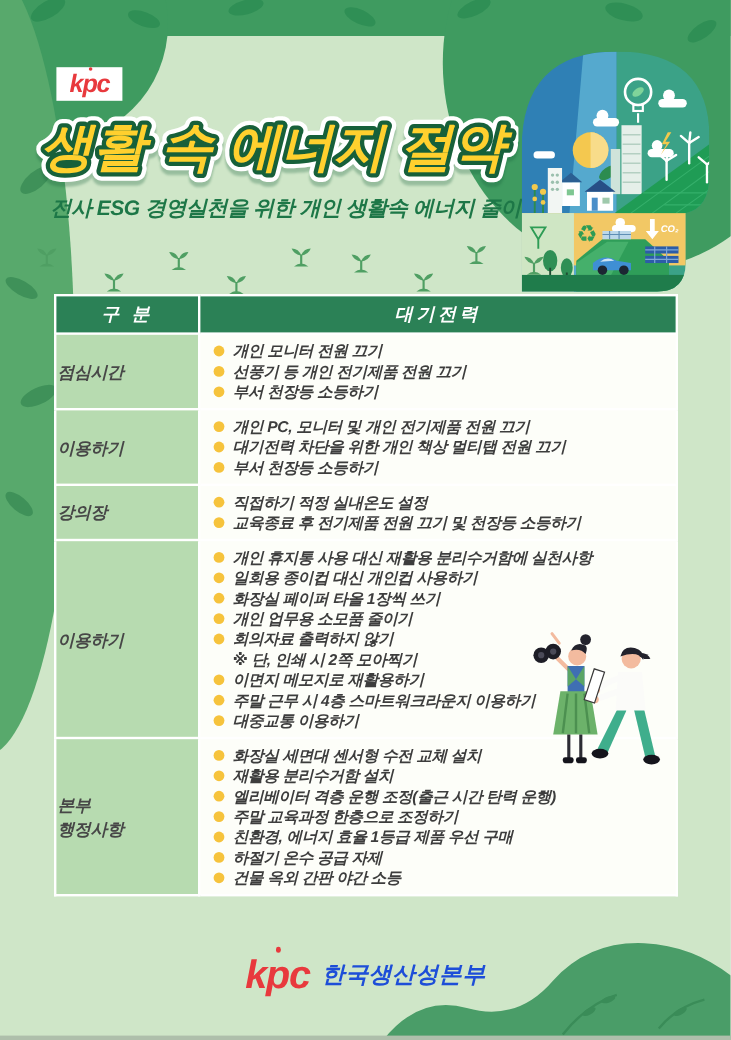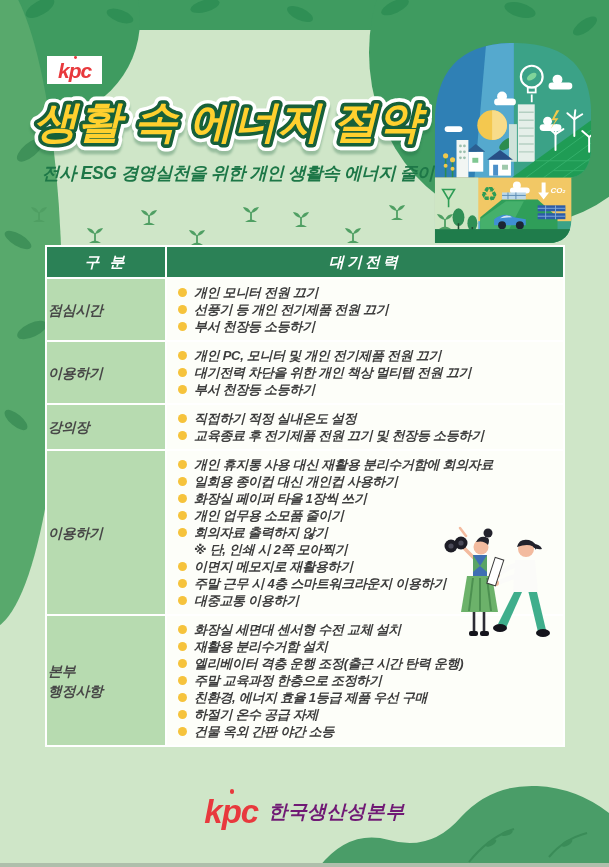--- a/index.html
+++ b/index.html
@@ -48,21 +48,21 @@
     font-size:14px;color:#474747;font-weight:700;white-space:pre-line;line-height:20px;letter-spacing:-0.3px;}
   td.items{background:#fdfef9;padding:5px 8px 5px 11px;vertical-align:middle;}
   .item{display:flex;align-items:flex-start;gap:7px;font-size:13px;line-height:17px;
     color:#3d3d3d;font-weight:700;letter-spacing:-0.3px;}
   .bullet{width:9px;height:9px;border-radius:50%;background:#f6c33c;flex:none;margin-top:4px;}
   .item.note{padding-left:16px;text-align:center;}
   
   .people{position:absolute;left:436px;top:514px;}
   
   .footer{position:absolute;left:0;top:795px;width:100%;display:flex;align-items:center;justify-content:center;gap:10px;}
-  .footer-org{font-size:19px;font-weight:700;color:#701a75;letter-spacing:0.5px;text-align:center;}
+  .footer-org{font-size:19px;font-weight:700;color:#1d4ed8;letter-spacing:0.5px;text-align:center;}
 </style>
 </head>
 <body>
 
 <div class="poster">
 
   <div class="bg-top-band"></div>
   <div class="bg-top-left"></div>
   <div class="bg-tr-blob"></div>
   <div class="bg-left-blob"></div>
@@ -366,21 +366,21 @@
               <span class="bullet"></span>
               <span>교육종료 후 전기제품 전원 끄기 및 천장등 소등하기</span>
             </div>
           </td>
         </tr>
         <tr>
           <td class="cat">이용하기</td>
           <td class="items">
             <div class="item">
               <span class="bullet"></span>
-              <span>개인 휴지통 사용 대신 재활용 분리수거함에 회의자료</span>
+              <span>개인 휴지통 사용 대신 재활용 분리수거함에 실천사항</span>
             </div>
             <div class="item">
               <span class="bullet"></span>
               <span>일회용 종이컵 대신 개인컵 사용하기</span>
             </div>
             <div class="item">
               <span class="bullet"></span>
               <span>화장실 페이퍼 타올 1장씩 쓰기</span>
             </div>
             <div class="item">

